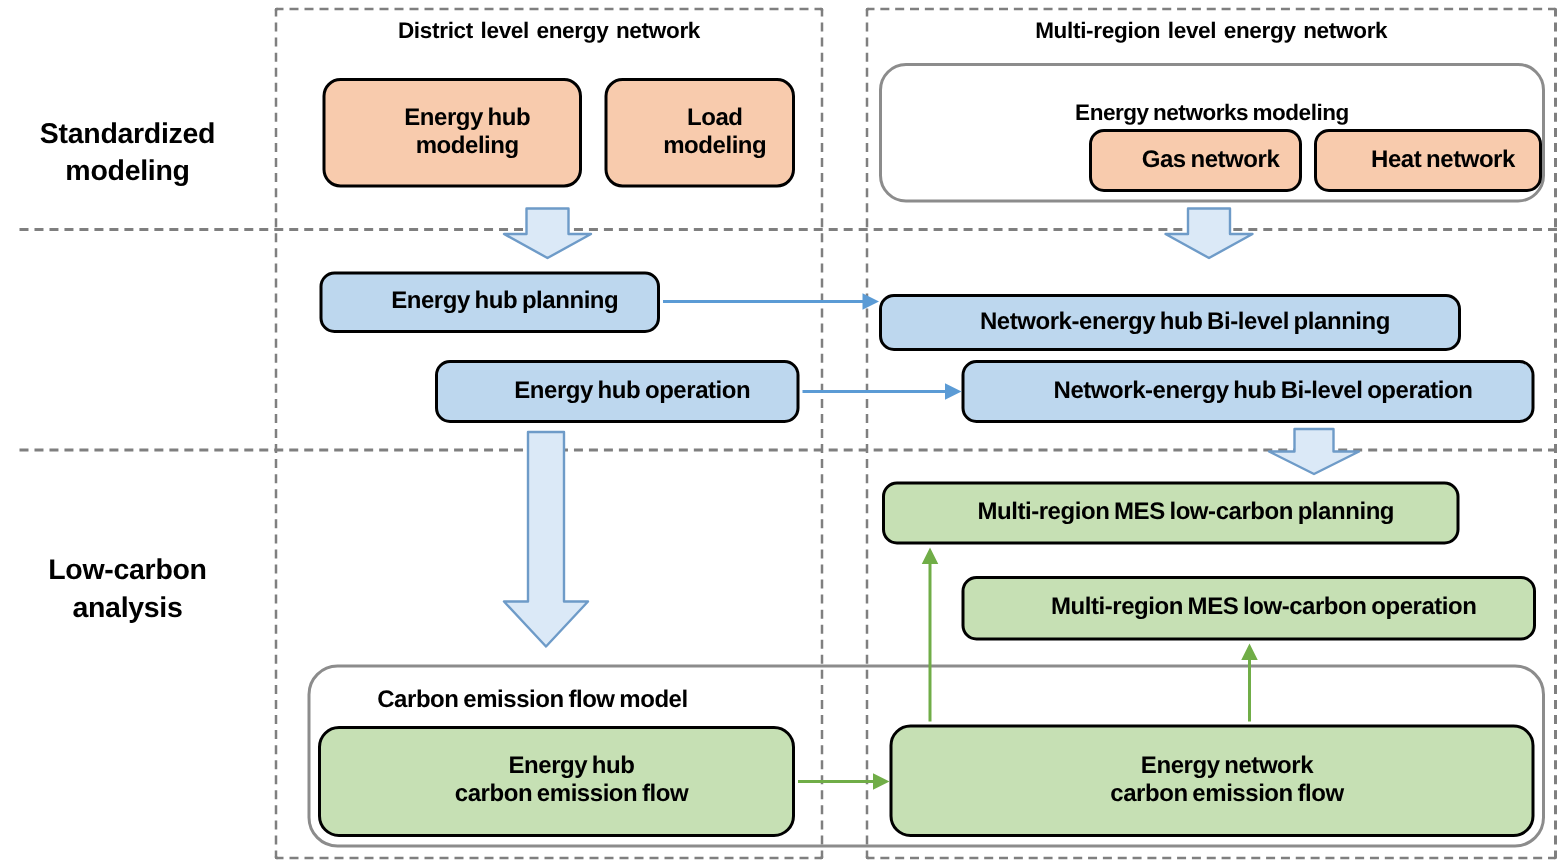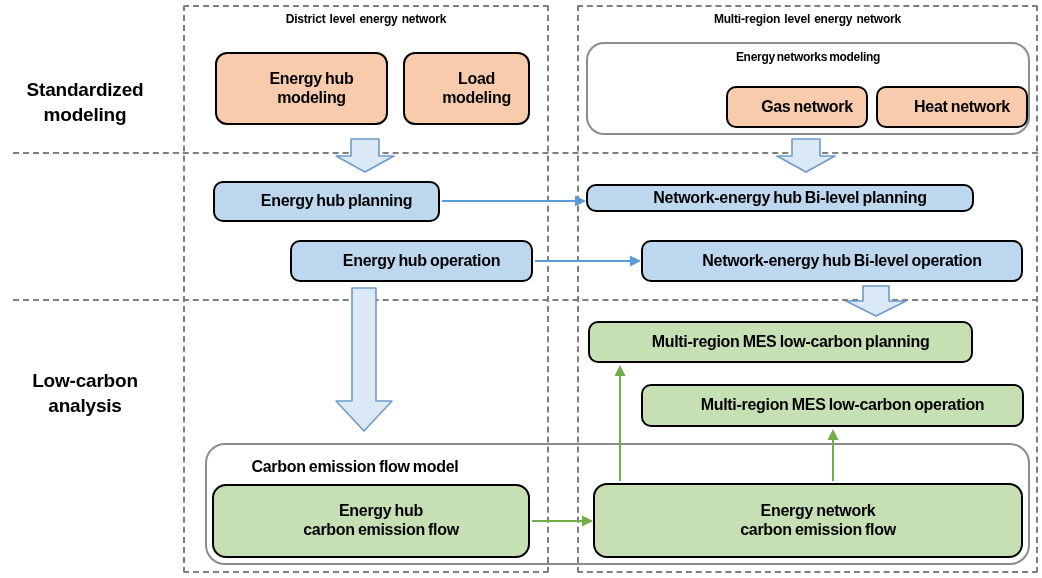--- a/index.html
+++ b/index.html
@@ -9,21 +9,21 @@
     font-weight:bold;color:var(--text,#000);
   }
   .abs{position:absolute;box-sizing:border-box;}
   .dashed-box{border:2px dashed var(--dashed-border,#7f7f7f);border-radius:2px;background:transparent;}
   .hline{border-top:2px dashed var(--dashed-border,#7f7f7f);height:0;}
   .row-label{
     width:170px;left:0;text-align:center;font-size:19px;line-height:1.32;
     white-space:pre-line;letter-spacing:-0.2px;
   }
   .col-header{
-    text-align:center;font-size:12px;letter-spacing:-0.2px;word-spacing:1px;
+    text-align:center;font-size:15px;letter-spacing:-0.2px;word-spacing:1px;
   }
   .box{
     display:flex;align-items:center;justify-content:center;text-align:center;
     border:2.2px solid var(--box-border,#000);white-space:pre-line;
     font-size:16px;line-height:1.18;letter-spacing:-0.3px;word-spacing:-1px;
     background:#fff;
     padding-left:20px;
   }
   .orange{background:var(--orange-fill,#f8cbad);border-radius:12px;}
   .blue{background:var(--blue-fill,#bdd7ee);border-radius:10px;}
@@ -59,27 +59,27 @@
 
   <div class="abs col-header" style="left:183px;top:12px;width:366px;">District level energy network</div>
   <div class="abs col-header" style="left:577px;top:12px;width:461px;">Multi-region level energy network</div>
 
   <div class="abs box orange" style="left:215px;top:52px;width:173px;height:73px;">Energy hub
 modeling</div>
   <div class="abs box orange" style="left:403px;top:52px;width:127px;height:73px;">Load
 modeling</div>
 
   <div class="abs container" style="left:586px;top:42px;width:444px;height:93px;"></div>
-  <div class="abs container-label" style="left:586px;top:50px;width:444px;font-size:12px;">Energy networks modeling</div>
+  <div class="abs container-label" style="left:586px;top:67px;width:444px;font-size:15px;">Energy networks modeling</div>
   <div class="abs box orange" style="left:876px;top:86px;width:152px;height:42px;border-radius:10px;">Heat network</div>
   <div class="abs box orange" style="left:726px;top:86px;width:142px;height:42px;border-radius:10px;">Gas network</div>
 
   <div class="abs box blue" style="left:213px;top:181px;width:227px;height:41px;">Energy hub planning</div>
   <div class="abs box blue" style="left:290px;top:240px;width:243px;height:42px;">Energy hub operation</div>
-  <div class="abs box blue" style="left:586px;top:184px;width:388px;height:28px;">Network-energy hub Bi-level planning</div>
+  <div class="abs box blue" style="left:586px;top:196px;width:388px;height:38px;">Network-energy hub Bi-level planning</div>
   <div class="abs box blue" style="left:641px;top:240px;width:382px;height:42px;text-align:center;">Network-energy hub Bi-level operation</div>
 
   <div class="abs box green" style="left:588px;top:321px;width:385px;height:42px;">Multi-region MES low-carbon planning</div>
   <div class="abs box green" style="left:641px;top:384px;width:383px;height:43px;">Multi-region MES low-carbon operation</div>
 
   <div class="abs container" style="left:205px;top:443px;width:825px;height:122px;border-radius:20px;"></div>
   <div class="abs container-label" style="left:195px;top:458px;width:320px;font-size:16px;">Carbon emission flow model</div>
   <div class="abs box green" style="left:212px;top:484px;width:318px;height:74px;border-radius:14px;">Energy hub
 carbon emission flow</div>
   <div class="abs box green" style="left:593px;top:483px;width:430px;height:75px;border-radius:14px;">Energy network

